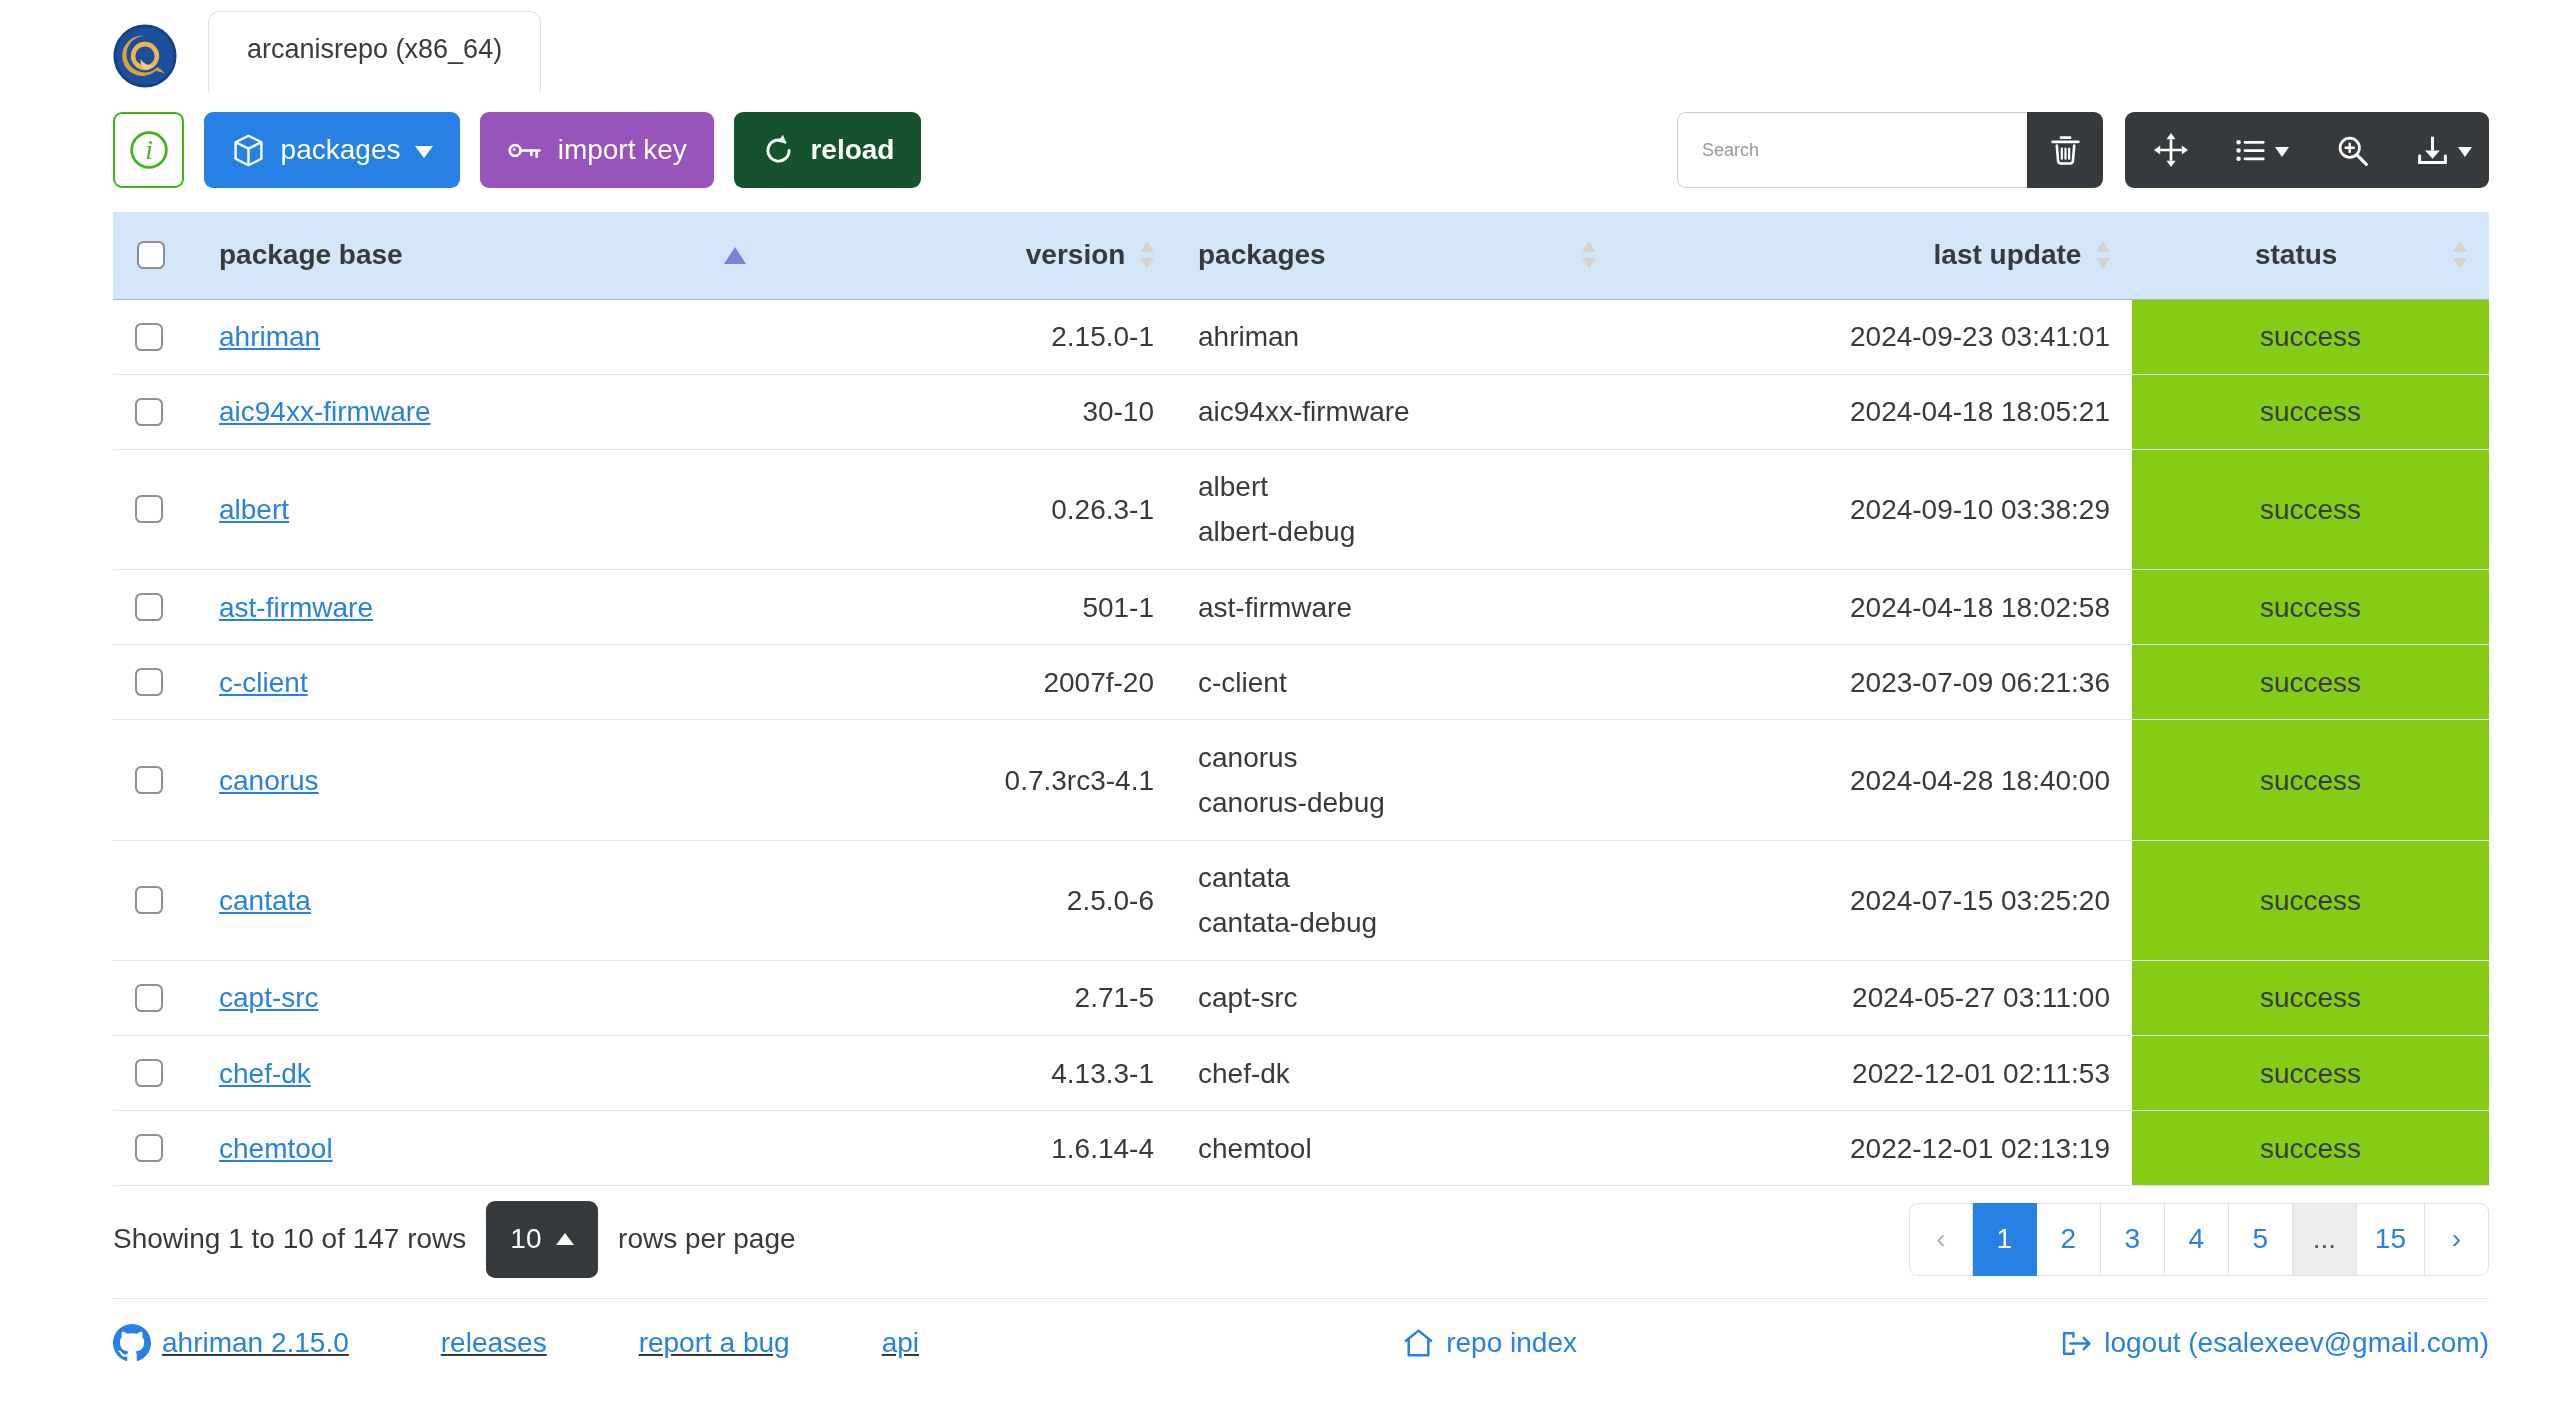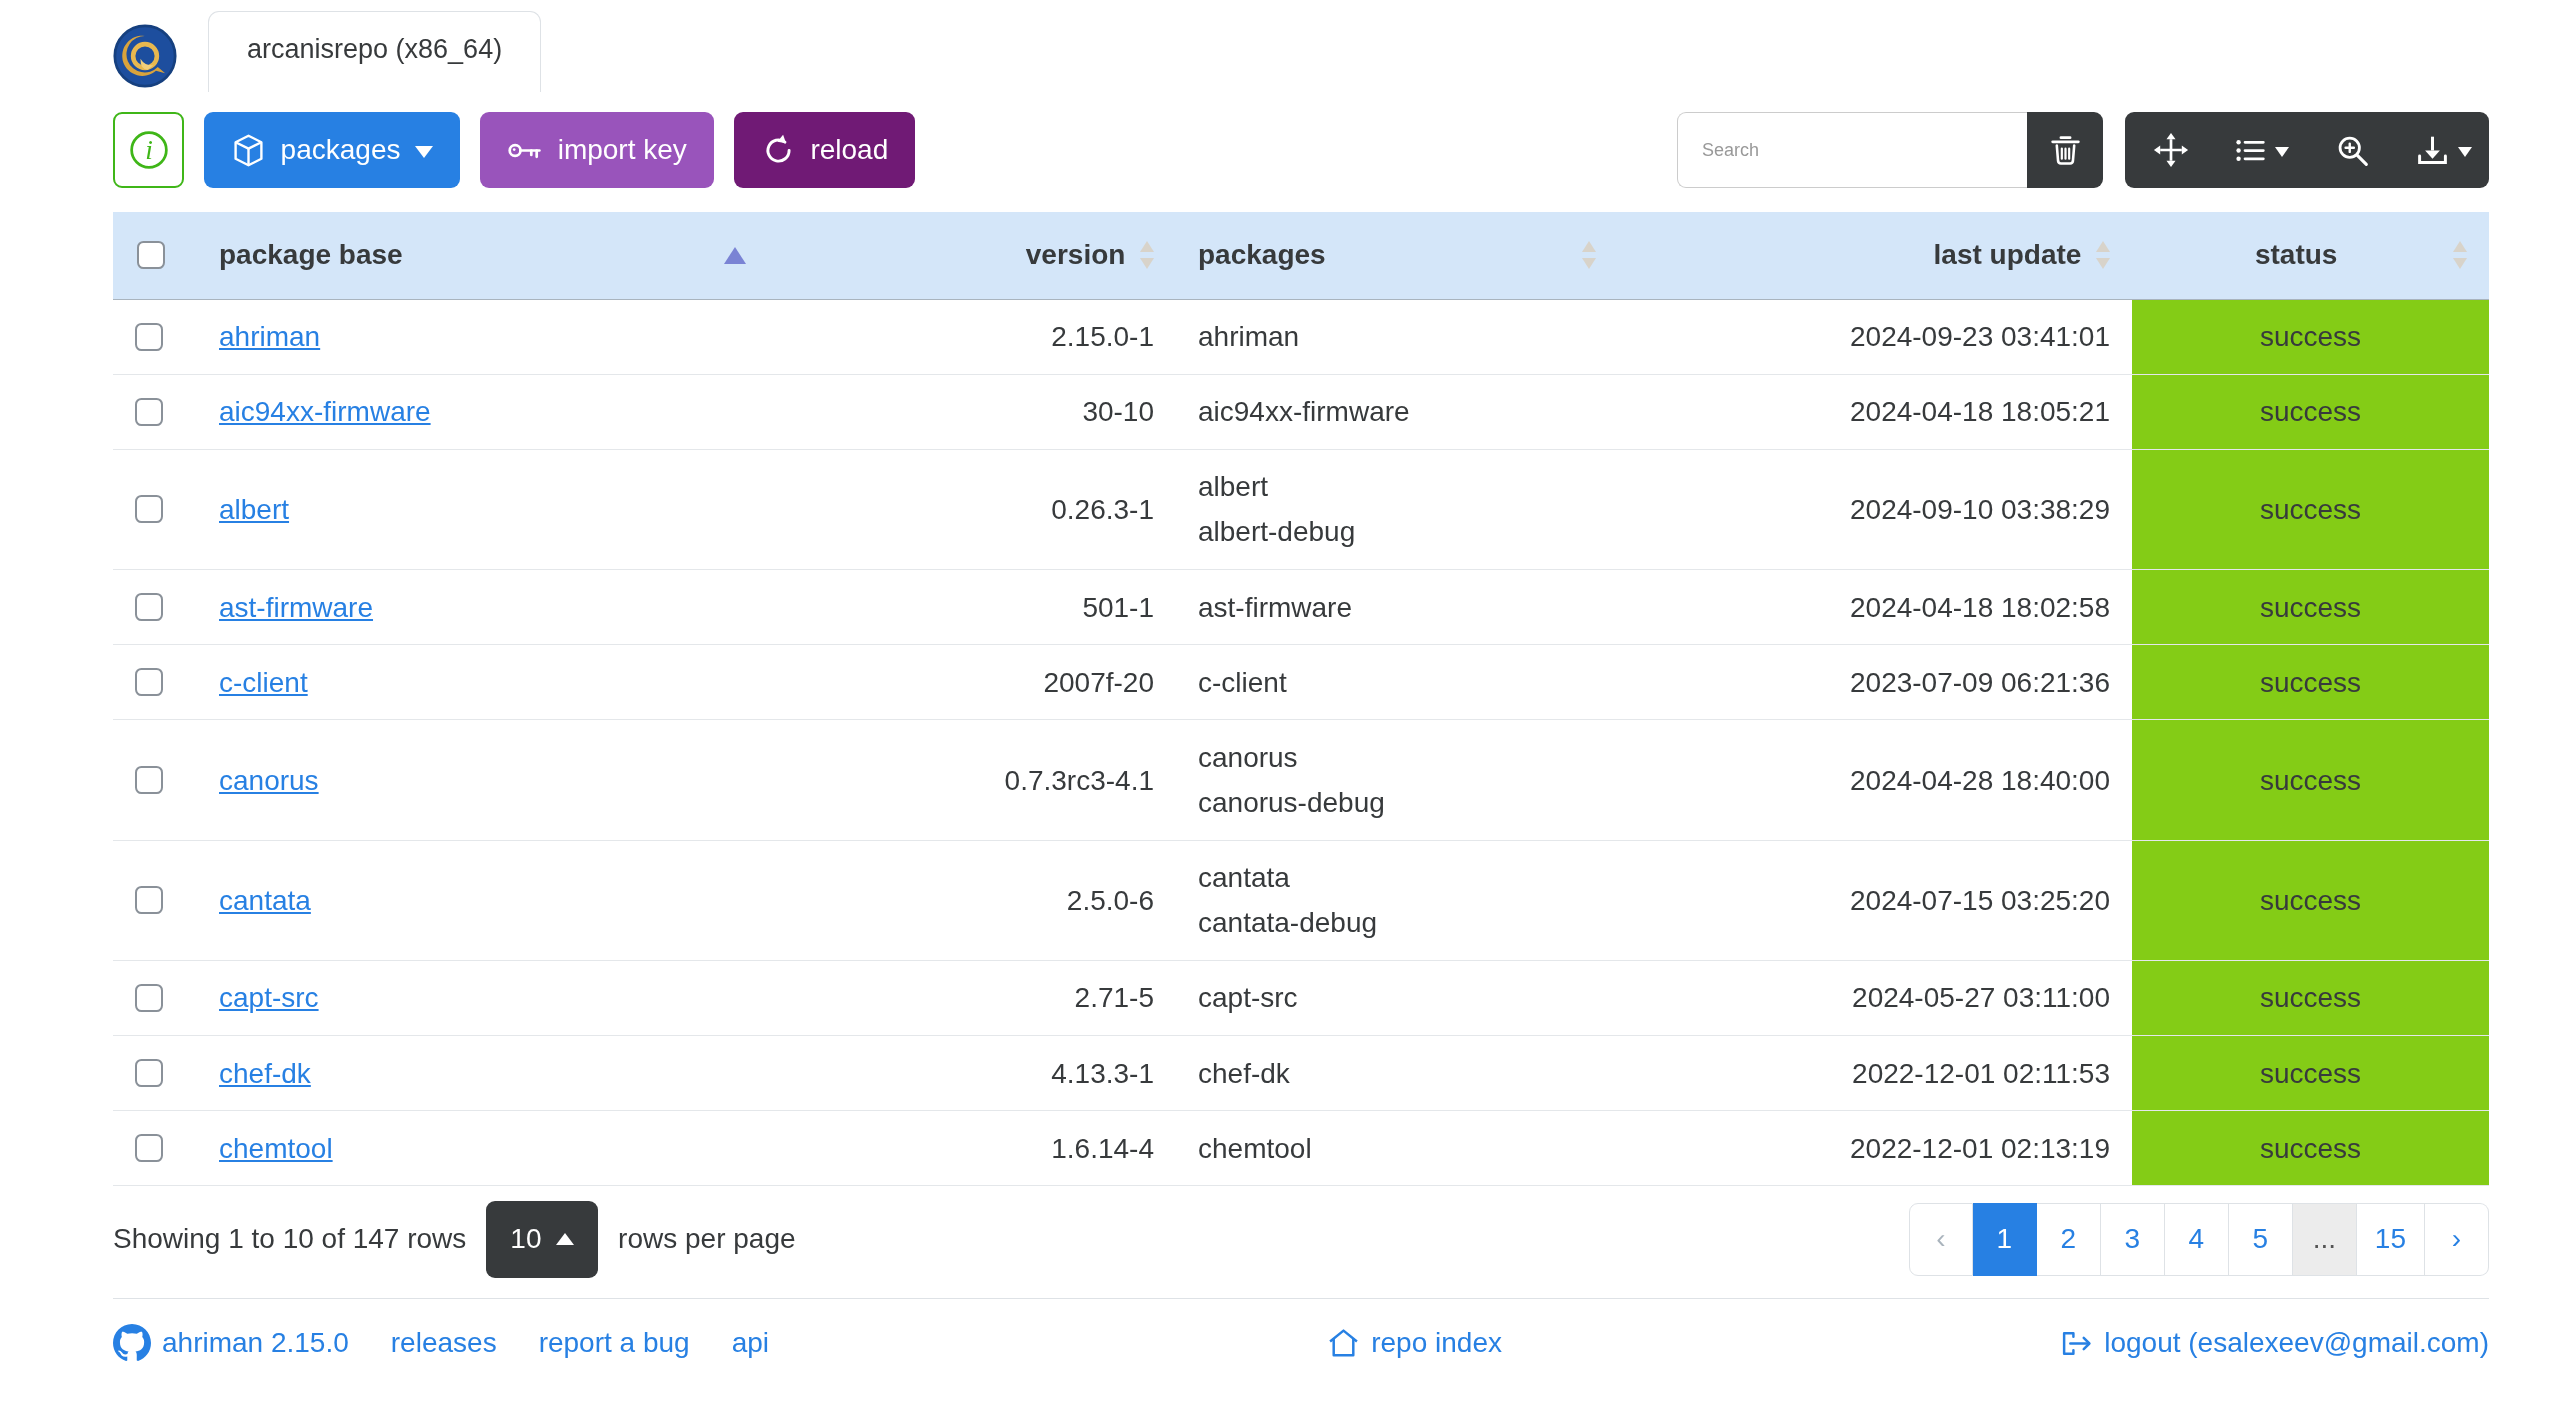--- a/index.html
+++ b/index.html
@@ -30,21 +30,21 @@
   .btn {
     height:76px; border-radius:9px; border:none;
     display:inline-flex; align-items:center; gap:14.6px;
     padding:0 27px; font-size:28px; font-family:inherit; cursor:pointer;
     color:#fff;
   }
   .btn + .btn { margin-left:20px; }
   .btn-outline-success { background:#fff; border:2.7px solid #3fb618; width:71px; padding:0; justify-content:center; }
   .btn-primary { background:#2780e3; }
   .btn-info { background:#9954bb; margin-left:20px; }
-  .btn-dark { background:#701a75; margin-left:20px; }
+  .btn-dark { background:#14532d; margin-left:20px;font-weight:bold; }
   .caret-down { width:0; height:0; border-left:9px solid transparent; border-right:9px solid transparent; border-top:12px solid #fff; margin-top:3.6px; }
   .caret-up-w { width:0; height:0; border-left:9px solid transparent; border-right:9px solid transparent; border-bottom:12px solid #fff; margin-bottom:1.8px; }
 
   .search-group { display:flex; }
   .search-input {
     width:350px; height:76px; border:1.8px solid #ccc; border-right:none;
     border-radius:9px 0 0 9px; padding:0 24px; font-size:18px; font-family:inherit;
     color:#404040; outline:none;
   }
   .search-input::placeholder { color:#999; }
@@ -94,21 +94,21 @@
   }
   .pg:first-child { border-left:1.8px solid #dee2e6; border-radius:9px 0 0 9px; }
   .pg:last-child { border-radius:0 9px 9px 0; }
   .pg.active { background:#2780e3; border-color:#2780e3; color:#fff; }
   .pg.dots { background:#ececec; color:#555; cursor:default; }
   .pg.prev { color:#aab4bd; }
 
   
   .sep { border-top:1.8px solid #dee2e6; margin-top:20px; }
   .bottom-links { display:flex; justify-content:space-between; align-items:center; padding-top:25.5px; }
-  .bl-left { display:flex; align-items:center; gap:42px; }
+  .bl-left { display:flex; align-items:center; gap:92px;text-decoration:underline; }
   .blink { color:#2780e3; text-decoration:none; display:inline-flex; align-items:center; gap:11px; font-size:28px; cursor:pointer; }
   svg { display:block; }
 </style>
 </head>
 <body>
 
 <div class="container">
 
   <div class="tabbar">
     <svg class="logo" viewBox="0 0 70 70">

